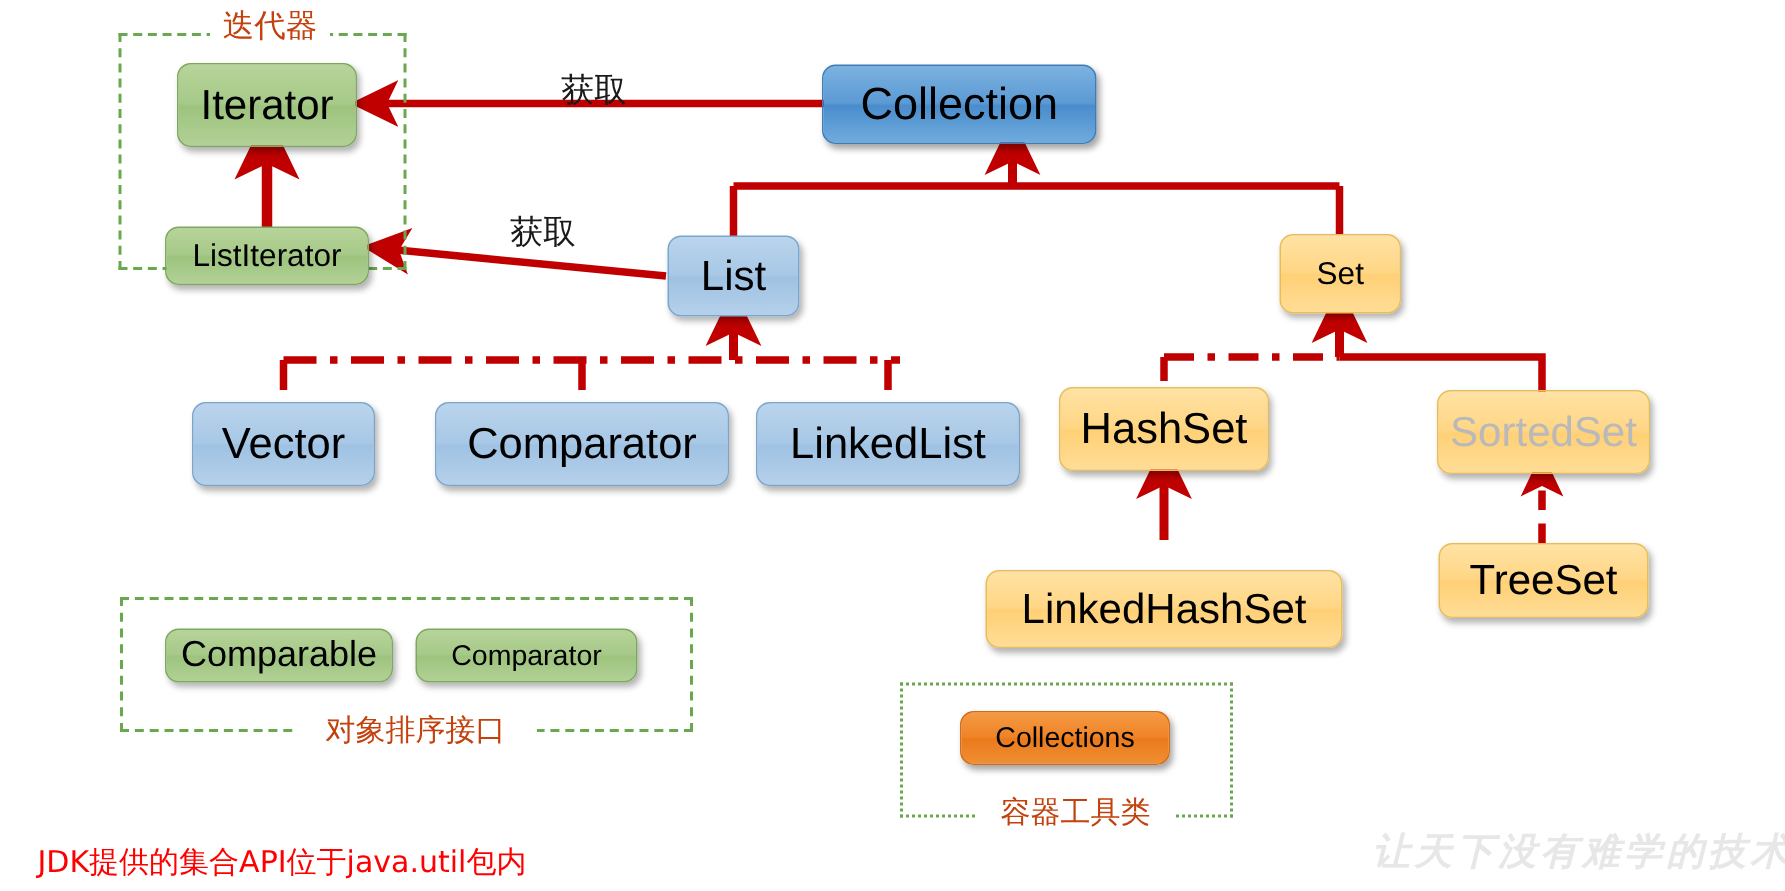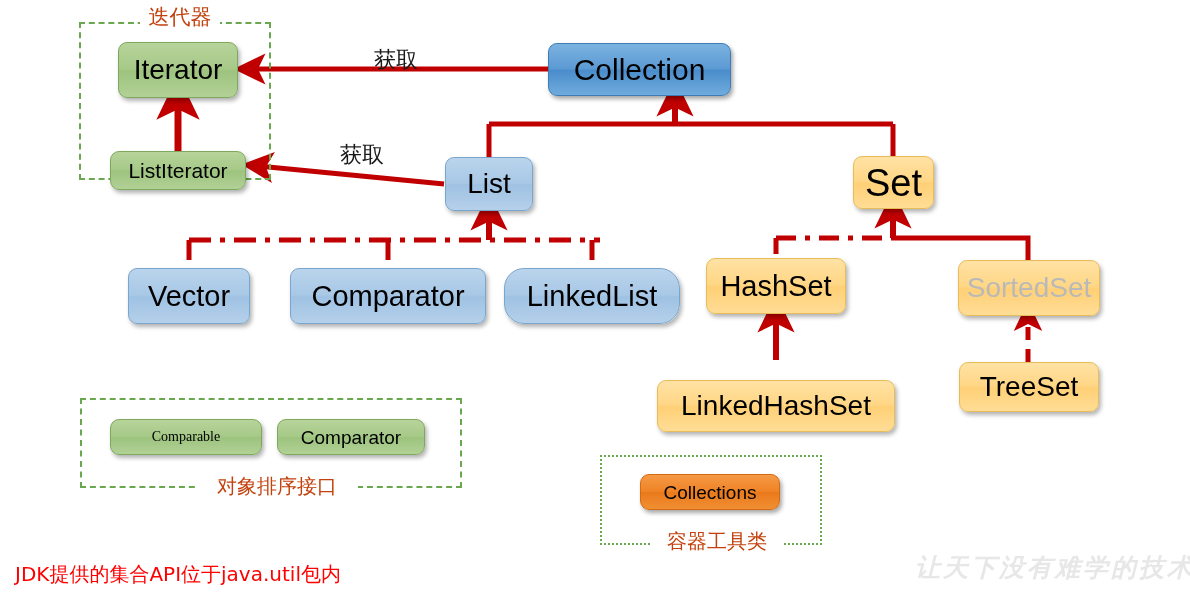--- a/index.html
+++ b/index.html
@@ -115,61 +115,61 @@
   </div>
 
   <div class="node blue-dark" style="left:548px;top:43px;width:183px;height:53px;font-size:30px;">
     <span>Collection</span>
   </div>
 
   <div class="node blue-light" style="left:445px;top:157px;width:88px;height:54px;font-size:28px;">
     <span>List</span>
   </div>
 
-  <div class="node yellow" style="left:853px;top:156px;width:81px;height:53px;font-size:38px;">
+  <div class="node yellow" style="left:853px;top:156px;width:81px;height:53px;font-size:21px;">
     <span>Set</span>
   </div>
 
   <div class="node blue-light" style="left:128px;top:268px;width:122px;height:56px;font-size:29px;">
     <span>Vector</span>
   </div>
 
   <div class="node blue-light" style="left:290px;top:268px;width:196px;height:56px;font-size:29px;">
     <span>Comparator</span>
   </div>
 
-  <div class="node blue-light" style="left:504px;top:268px;width:176px;height:56px;font-size:29px;border-radius:20px;">
+  <div class="node blue-light" style="left:504px;top:268px;width:176px;height:56px;font-size:29px;">
     <span>LinkedList</span>
   </div>
 
   <div class="node yellow" style="left:706px;top:258px;width:140px;height:56px;font-size:29px;">
     <span>HashSet</span>
   </div>
 
   <div class="node yellow muted-text" style="left:958px;top:260px;width:142px;height:56px;font-size:28px;justify-content:center;">
     <span>SortedSet</span>
   </div>
 
   <div class="node yellow" style="left:657px;top:380px;width:238px;height:52px;font-size:28px;">
     <span>LinkedHashSet</span>
   </div>
 
   <div class="node yellow" style="left:959px;top:362px;width:140px;height:50px;font-size:28px;">
     <span>TreeSet</span>
   </div>
 
-  <div class="node green" style="left:110px;top:419px;width:152px;height:36px;font-size:14px;font-family:Liberation Serif, serif;">
+  <div class="node green" style="left:110px;top:419px;width:152px;height:36px;font-size:24px;">
     <span>Comparable</span>
   </div>
 
   <div class="node green" style="left:277px;top:419px;width:148px;height:36px;font-size:19px;">
     <span>Comparator</span>
   </div>
 
   <div class="node orange" style="left:640px;top:474px;width:140px;height:36px;font-size:19px;">
     <span>Collections</span>
   </div>
 
-  <div class="caption-red" style="left:15px;top:561px;font-size:20px;">JDK提供的集合API位于java.util包内</div>
+  <div class="caption-red" style="left:25px;top:561px;font-size:20px;">JDK提供的集合API位于java.util包内</div>
 
   <div class="watermark" style="left:875px;top:551px;font-size:25px;margin-left:40px;">让天下没有难学的技术</div>
 
 </div>
 
 </body></html>

